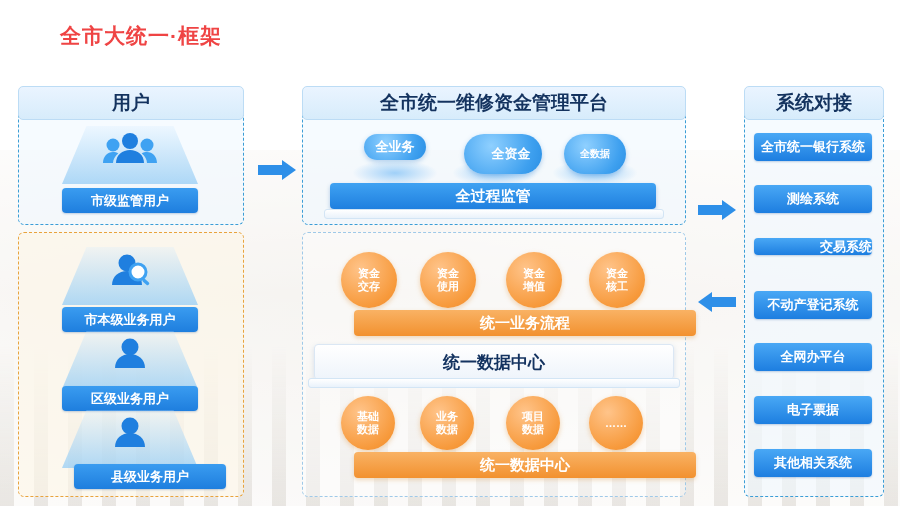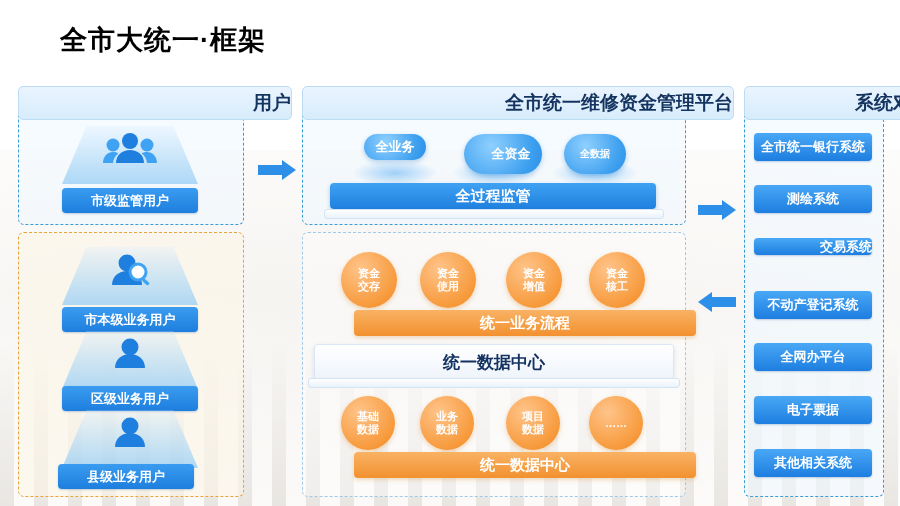--- a/index.html
+++ b/index.html
@@ -21,37 +21,37 @@
     content:"";position:absolute;left:0;bottom:0;width:100%;height:160px;
     background:
       repeating-linear-gradient(to right,
         rgba(160,150,135,.30) 0px, rgba(160,150,135,.30) 14px,
         rgba(255,255,255,0) 14px, rgba(255,255,255,0) 34px);
     mask-image:linear-gradient(to top, rgba(0,0,0,.9), rgba(0,0,0,0));
     -webkit-mask-image:linear-gradient(to top, rgba(0,0,0,.9), rgba(0,0,0,0));
   }
   .title{
     position:absolute;left:60px;top:22px;
-    font-size:27px;font-weight:bold;color:#000000;letter-spacing:1px;
+    font-size:21px;font-weight:bold;color:#ef4444;letter-spacing:1px;
   }
 
   
   .dash{
     position:absolute;border:1px dashed #3b9dd6;border-radius:6px;
     background:rgba(238,248,255,0.55);
   }
   .dash.orange{border-color:#e8a33d;background:rgba(253,245,230,0.55);}
   .dash.plain{background:rgba(255,255,255,0.35);}
 
   .hdr{
     position:absolute;border-radius:5px;color:#14335f;
     font-weight:bold;text-align:center;
     background:linear-gradient(to bottom,#eaf4ff,#d7ecfb);
     border:1px solid #bcdcf5;
-    display:flex;align-items:center;justify-content:flex-end;padding-left:48px;
+    display:flex;align-items:center;justify-content:center;
   }
   .hdr.big{font-size:19px;}
 
   
   .pill{
     position:absolute;border-radius:4px;color:#fff;font-size:13px;font-weight:bold;
     background:linear-gradient(to bottom,#3a9cf0,#1e7ede);
     display:flex;align-items:center;justify-content:center;
     box-shadow:0 1px 2px rgba(20,80,150,.25);
     font-family:Liberation Mono, monospace;
@@ -185,21 +185,21 @@
 
 <div class="ucard" style="left:62px;top:410px;width:136px;height:58px;">
   <div class="ped"></div>
   <div class="ico">
     <svg width="44" height="38" viewBox="0 0 44 38">
       <circle cx="22" cy="12" r="8.5" fill="#1f7fdf"></circle>
       <path d="M7 33c0-8.5 6.8-14 15-14s15 5.5 15 14z" fill="#1f7fdf"></path>
     </svg>
   </div>
 </div>
-<div class="pill" style="left:58px;top:464px;width:136px;height:25px;">
+<div class="pill" style="left:74px;top:464px;width:152px;height:25px;">
   <span>县级业务用户</span>
 </div>
 
 <div class="arrow right" style="left:258px;top:160px;width:38px;height:20px;">
   <div class="shaft" style="left:0;top:5px;width:24px;height:10px;"></div>
   <div class="head" style="left:24px;top:0;"></div>
 </div>
 
 <div class="dash" style="left:302px;top:110px;width:382px;height:113px;"></div>
 <div class="dash plain" style="left:302px;top:232px;width:382px;height:263px;border-color:#9fc9e8;"></div>

